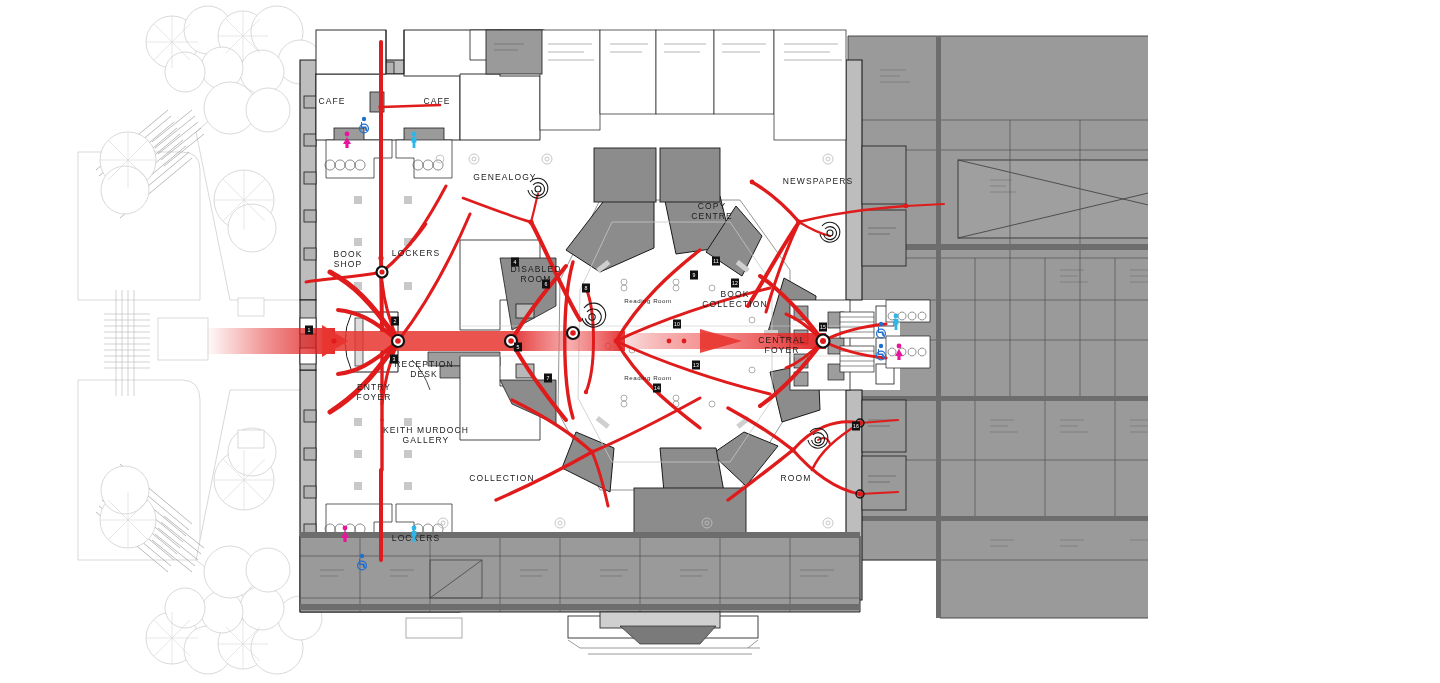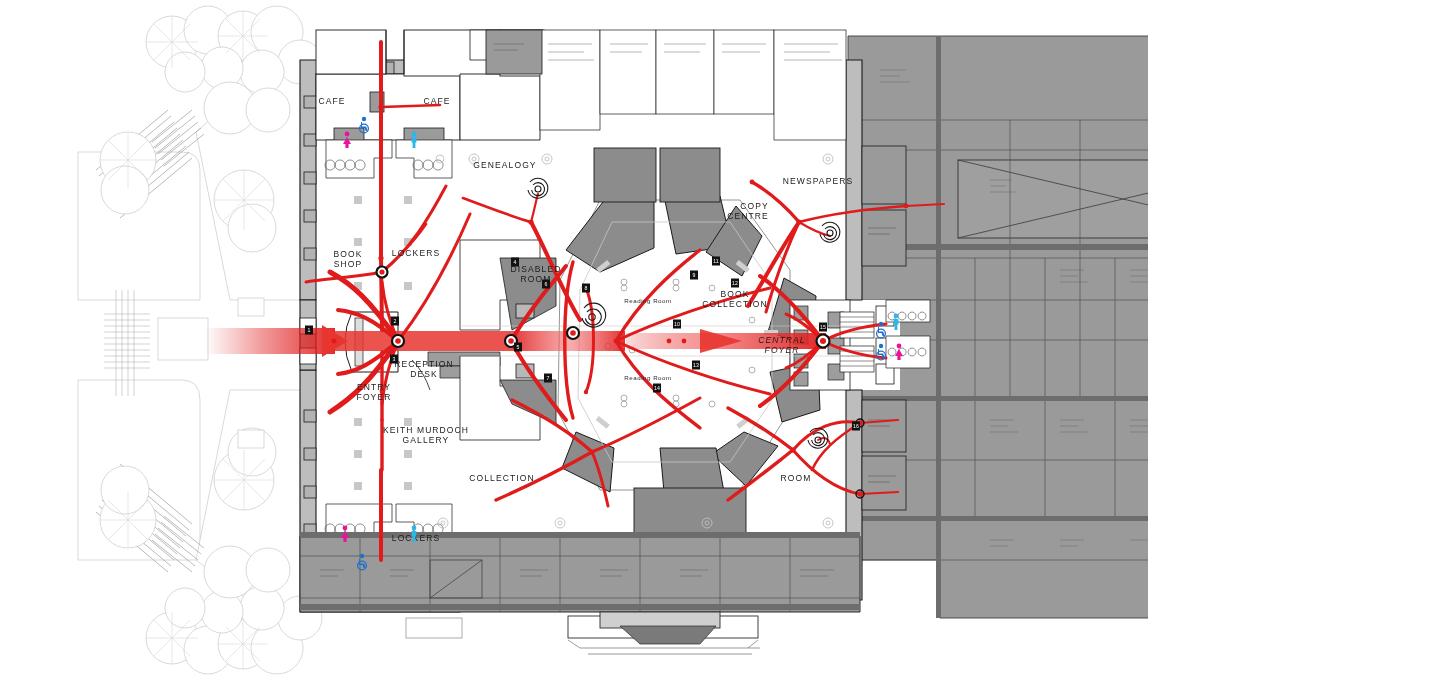--- a/index.html
+++ b/index.html
@@ -654,29 +654,29 @@
       <div class="roomlabel" style="left: 348px; top: 259px;">BOOK
 SHOP</div>
       <div class="roomlabel" style="left: 416px; top: 253px;">LOCKERS</div>
       <div class="roomlabel" style="left: 416px; top: 538px;">LOCKERS</div>
       <div class="roomlabel" style="left: 374px; top: 344px; margin-top: 48px;">ENTRY
 FOYER</div>
       <div class="roomlabel" style="left: 424px; top: 369px; text-align: center;">RECEPTION
 DESK</div>
       <div class="roomlabel" style="left: 384px; top: 435px; margin-left: 42px;">KEITH MURDOCH
 GALLERY</div>
-      <div class="roomlabel" style="left: 505px; top: 165px;">GENEALOGY</div>
+      <div class="roomlabel" style="left: 505px; top: 177px;">GENEALOGY</div>
       <div class="roomlabel" style="left: 536px; top: 274px;">DISABLED
 ROOM</div>
-      <div class="roomlabel" style="left: 748px; top: 211px; text-align: right;">COPY
+      <div class="roomlabel" style="left: 712px; top: 211px;">COPY
 CENTRE</div>
       <div class="roomlabel" style="left: 794px; top: 181px; padding-left: 48px;">NEWSPAPERS</div>
       <div class="roomlabel" style="left: 735px; top: 299px;">BOOK
 COLLECTION</div>
-      <div class="roomlabel" style="left: 782px; top: 345px; font-style: italic;">CENTRAL
+      <div class="roomlabel" style="left: 782px; top: 345px;">CENTRAL
 FOYER</div>
       <div class="roomlabel" style="left: 502px; top: 478px;">COLLECTION</div>
       <div class="roomlabel" style="left: 796px; top: 478px;">ROOM</div>
     </div>
 <div id="smalllabels">
       <div class="roomlabel sm" style="left: 648px; top: 300px;">Reading Room</div>
       <div class="roomlabel sm" style="left: 648px; top: 377px;">Reading Room</div>
     </div>
 <div id="markers">
       <div class="marker" style="left: 309px; top: 330px;">1</div>

